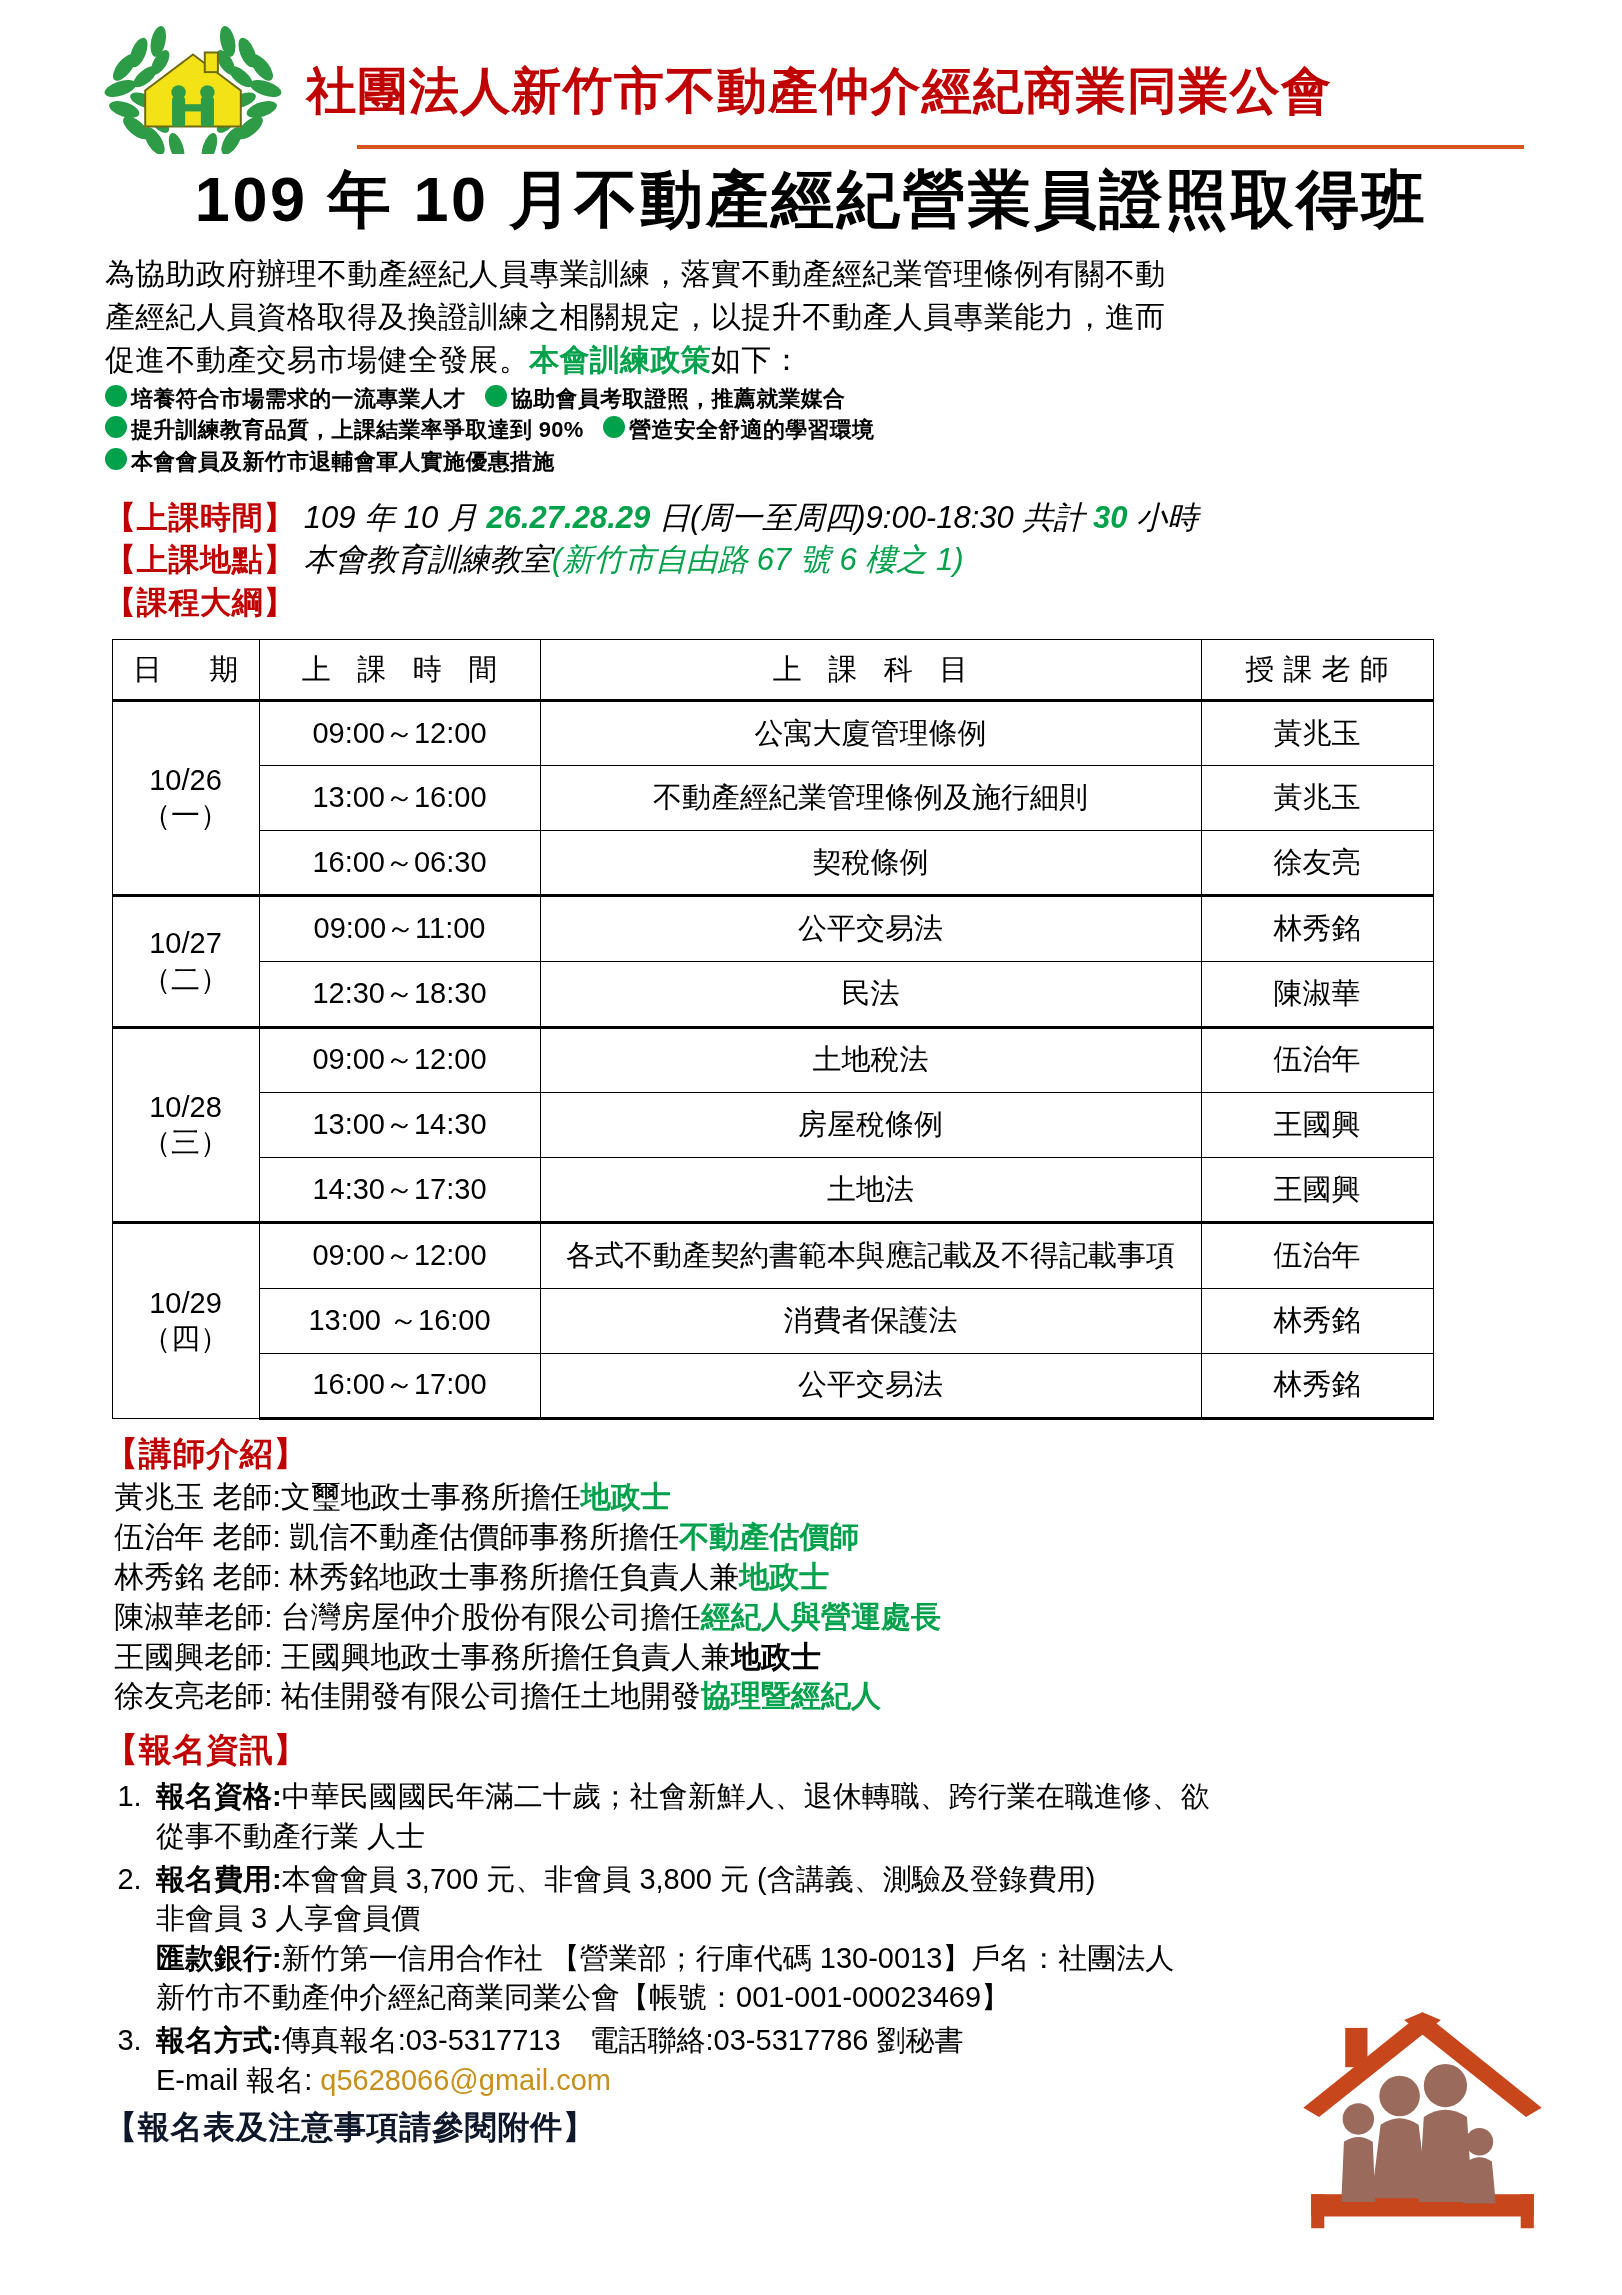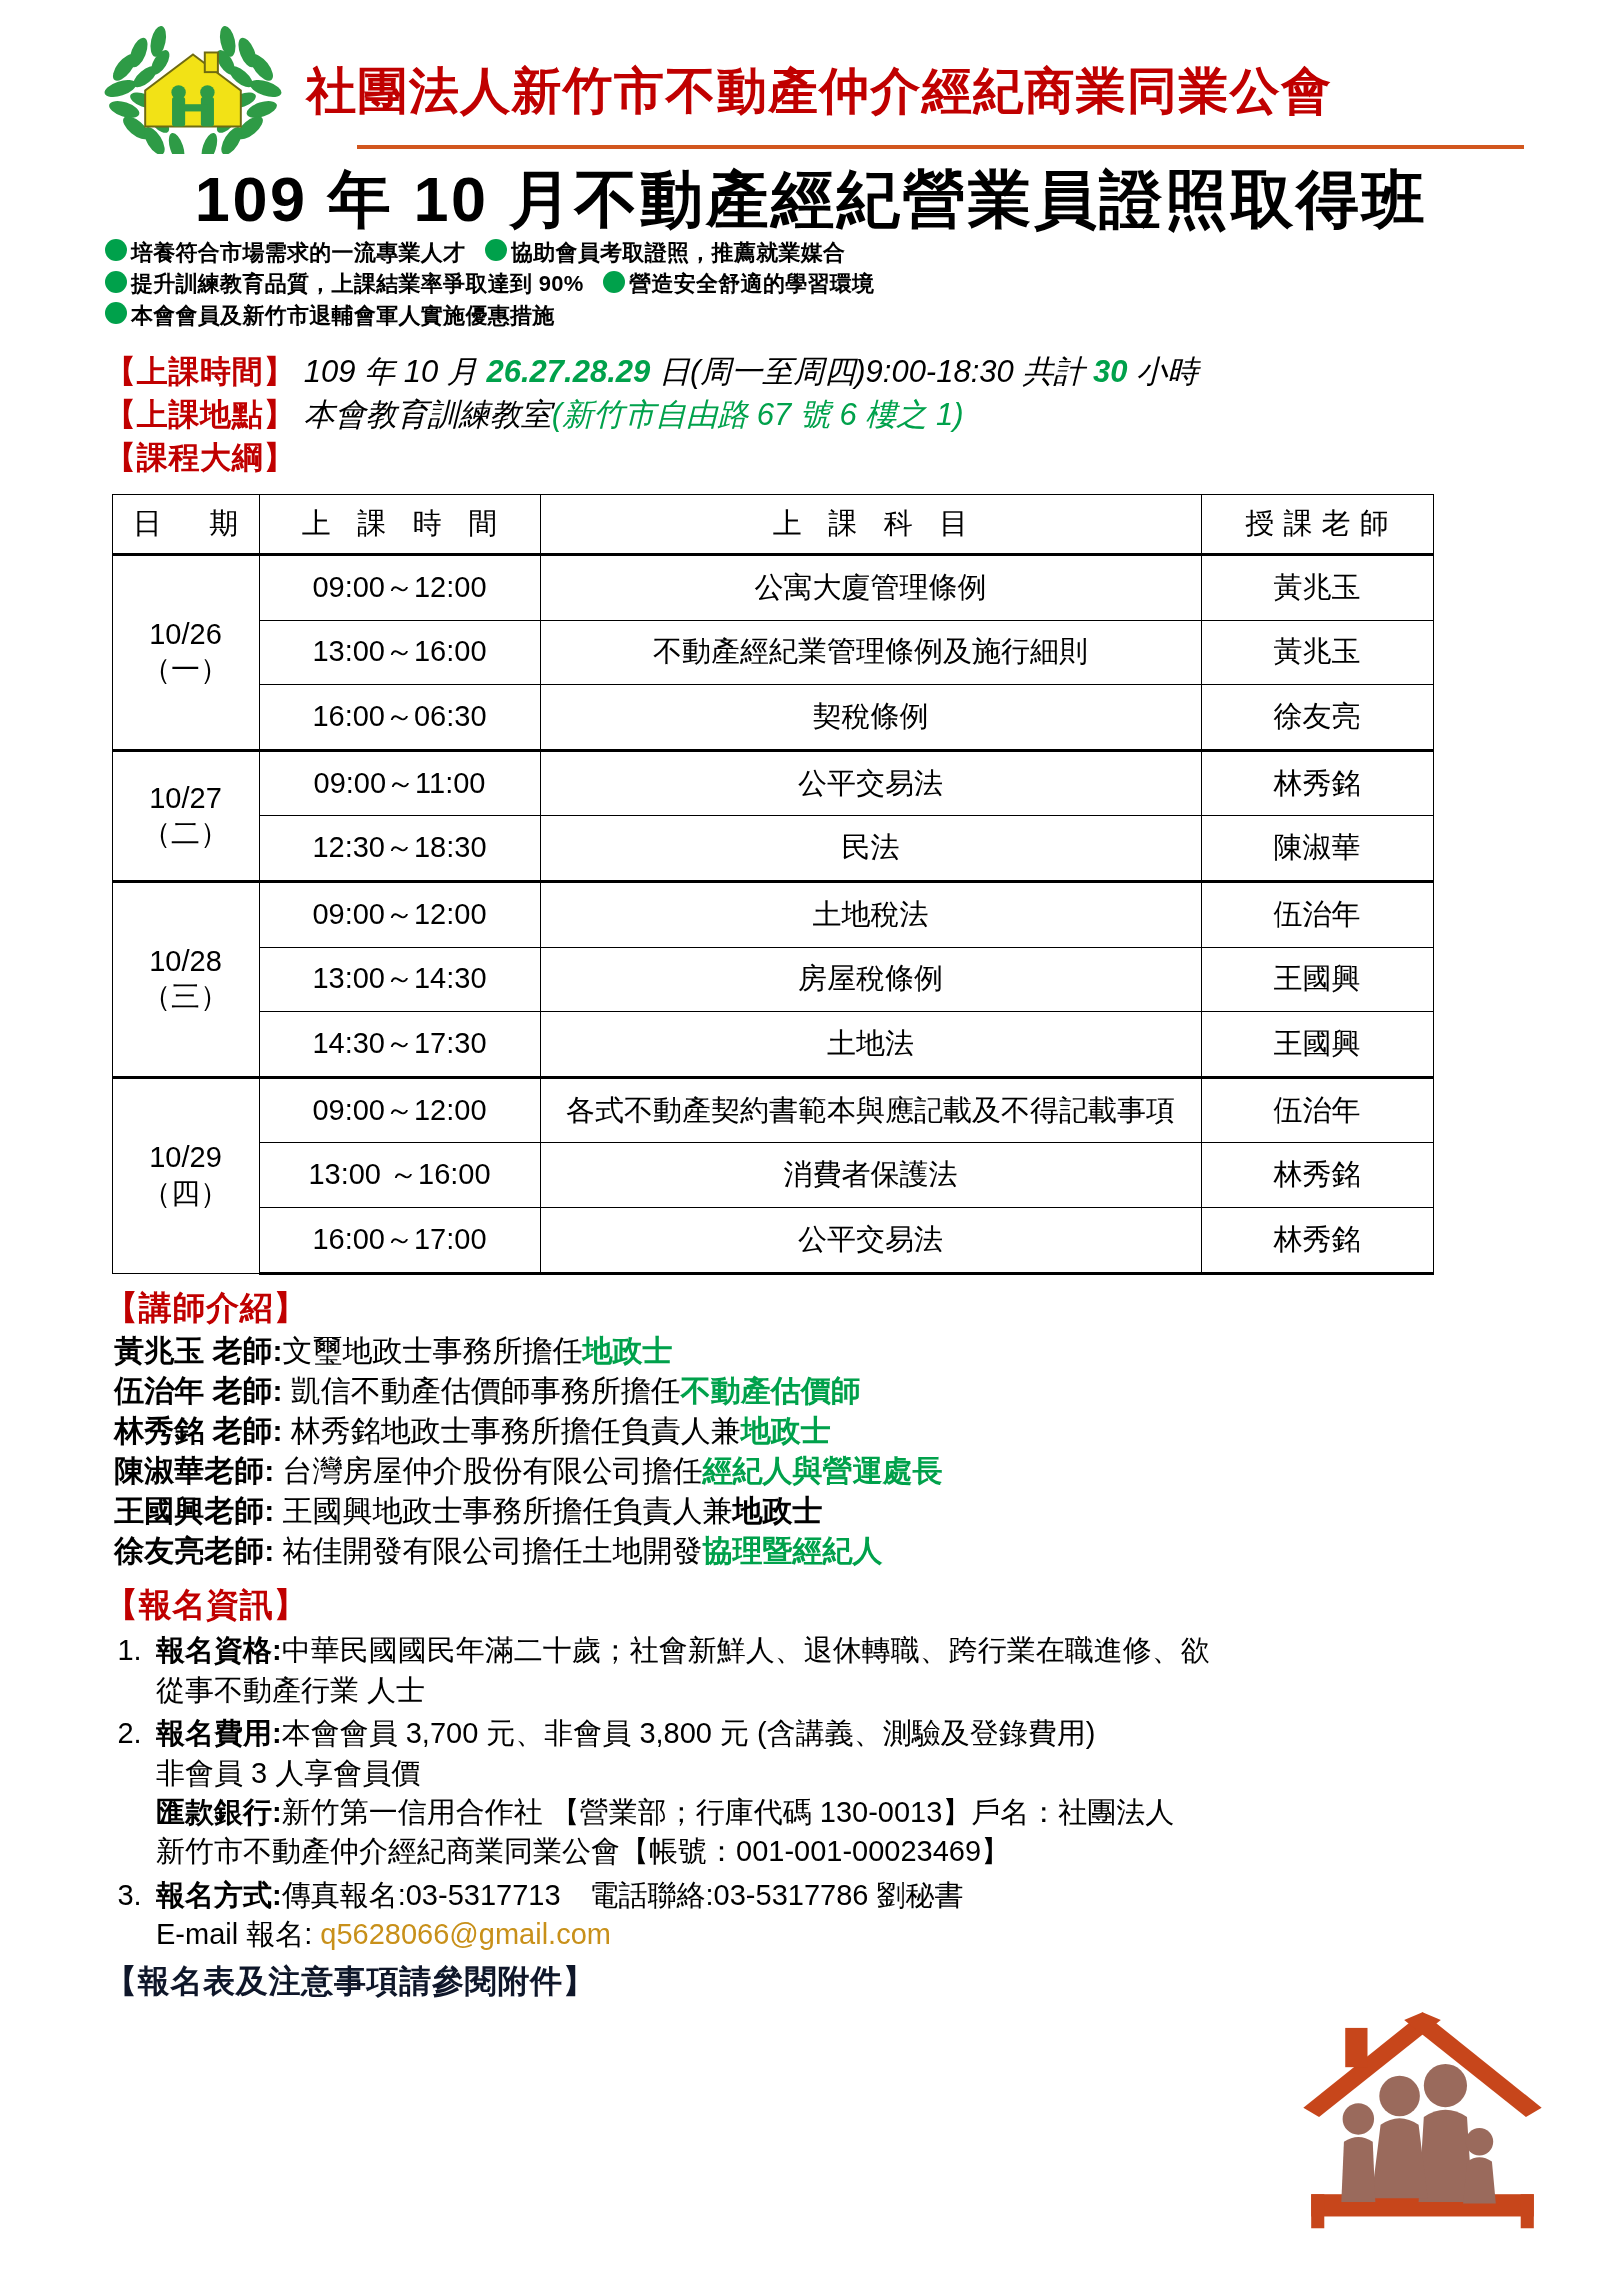--- a/index.html
+++ b/index.html
@@ -139,21 +139,21 @@
     font-size: 33px;
     letter-spacing: 0.7px;
     margin-top: 11.8px;
   }
   .instructor {
     font-size: 30px;
     line-height: 1.33;
     white-space: nowrap;
     margin-left: 9.2px;
   }
-  .inst-name { font-weight: bold; }
+  .inst-name { font-weight: normal; }
   .inst-role { color: #00A14B; font-weight: bold; }
   .inst-role-blk { font-weight: bold; color: #000; }
 
   
   .reg-list {
     margin: 2.6px 0 0 0;
     padding-left: 0;
     list-style: none;
     font-size: 29px;
     line-height: 1.36;
@@ -238,20 +238,25 @@
       </g>
     </svg>
     <div class="org-title">社團法人新竹市不動產仲介經紀商業同業公會</div>
   </div>
   <div class="rule-orange"></div>
 
   <div class="main-title">109 年 10 月不動產經紀營業員證照取得班</div>
 
   <div class="body-wrap">
 
+    <div class="intro">
+      <span>為協助政府辦理不動產經紀人員專業訓練，落實不動產經紀業管理條例有關不動</span><br>
+      <span>產經紀人員資格取得及換證訓練之相關規定，以提升不動產人員專業能力，進而</span><br>
+      <span>促進不動產交易市場健全發展。</span><span class="g-bold">本會訓練政策</span><span>如下：</span>
+    </div>
 
     <div class="policy">
       <span class="dot"></span><span>培養符合市場需求的一流專業人才</span><span class="gap-inline"></span><span class="dot"></span><span>協助會員考取證照，推薦就業媒合</span><br>
       <span class="dot"></span><span>提升訓練教育品質，上課結業率爭取達到 90%</span><span class="gap-inline"></span><span class="dot"></span><span>營造安全舒適的學習環境</span><br>
       <span class="dot"></span><span>本會會員及新竹市退輔會軍人實施優惠措施</span>
     </div>
 
     <div class="meta">
       <div class="meta-row">
         <span class="tag-red">【上課時間】</span>

